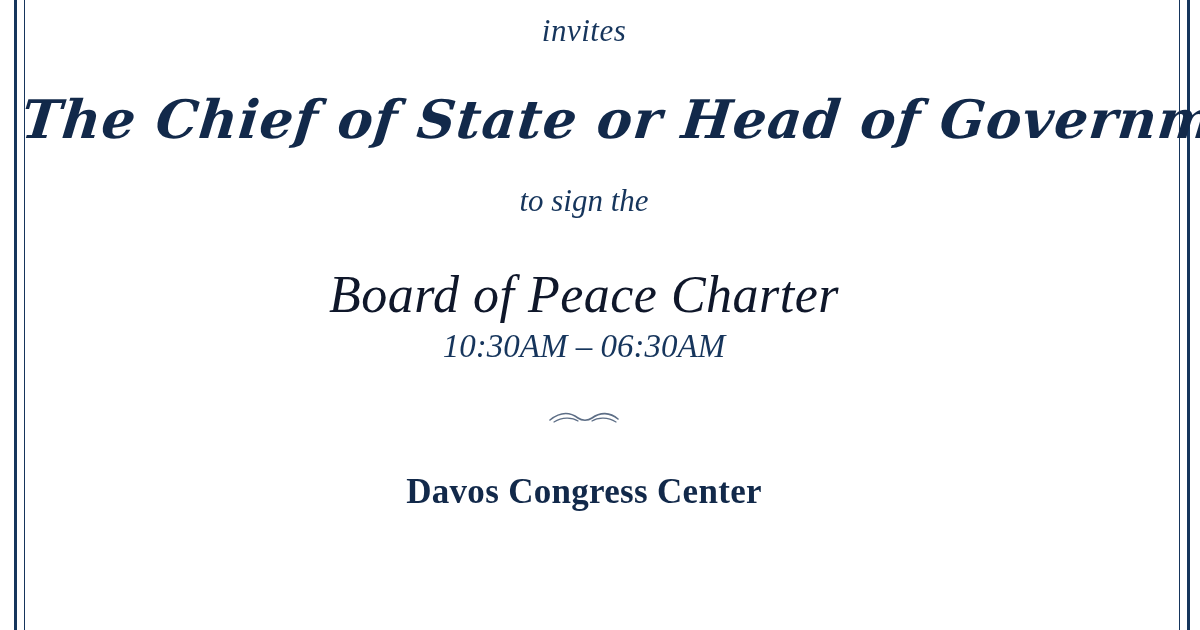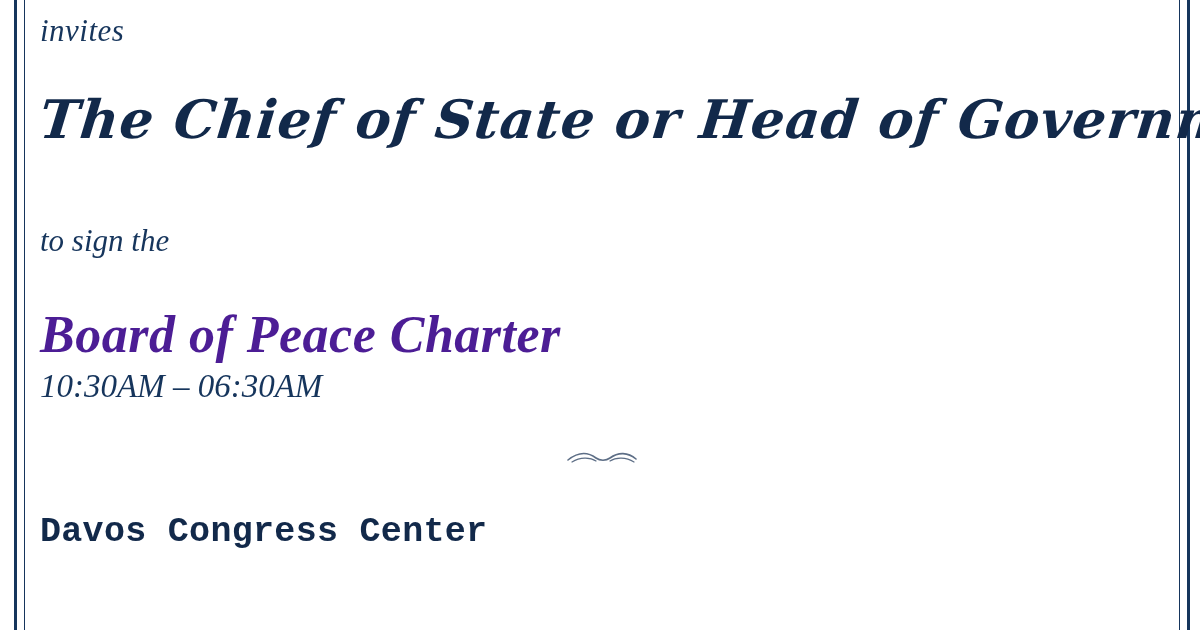--- a/index.html
+++ b/index.html
@@ -40,25 +40,25 @@
     top: -2px;
     width: 1156px;
     height: 644px;
     border: 1px solid #16355c;
     box-sizing: border-box;
     pointer-events: none;
   }
 
   .content {
     position: absolute;
-    left: 40px;
+    left: 22px;
     top: 0;
     width: 1124px;
     height: 630px;
-    text-align: left;
+    text-align: center;
     color: #16355c;
   }
 
   .line-invites {
     font-family: "Liberation Serif", serif;
     font-style: italic;
     font-size: 31px;
     letter-spacing: 0.5px;
     margin-top: 14px;
     line-height: 1.1;
@@ -74,31 +74,31 @@
     color: #12294a;
     line-height: 1.1;
     white-space: nowrap;
     transform: skewX(-6deg);
   }
 
   .line-tosign {
     font-family: "Liberation Serif", serif;
     font-style: italic;
     font-size: 31px;
-    margin-top: 76px;
+    margin-top: 36px;
     line-height: 1.1;
   }
 
   .line-charter {
     font-family: "Liberation Serif", serif;
-    font-weight: 700;
+    font-weight: 400;
     font-style: italic;
     font-size: 52px;
     margin-top: 48px;
-    color: #4c1d95;
+    color: #0f172a;
     line-height: 1.1;
     letter-spacing: 0.5px;
   }
 
   .line-date {
     font-family: "Liberation Serif", serif;
     font-style: italic;
     font-size: 33px;
     margin-top: 46px;
     line-height: 1.35;
@@ -114,21 +114,21 @@
     margin-top: 38px;
     height: 26px;
     display: flex;
     align-items: center;
     justify-content: center;
     color: #5d6e86;
   }
   .ornament svg { display: block; }
 
   .line-venue {
-    font-family: Liberation Mono, monospace;
+    font-family: Liberation Serif, serif;
     font-weight: 700;
     font-size: 35px;
     margin-top: 40px;
     color: #12294a;
     line-height: 1.15;
     letter-spacing: 0.3px;
   }
 </style>
 </head>
 <body>

